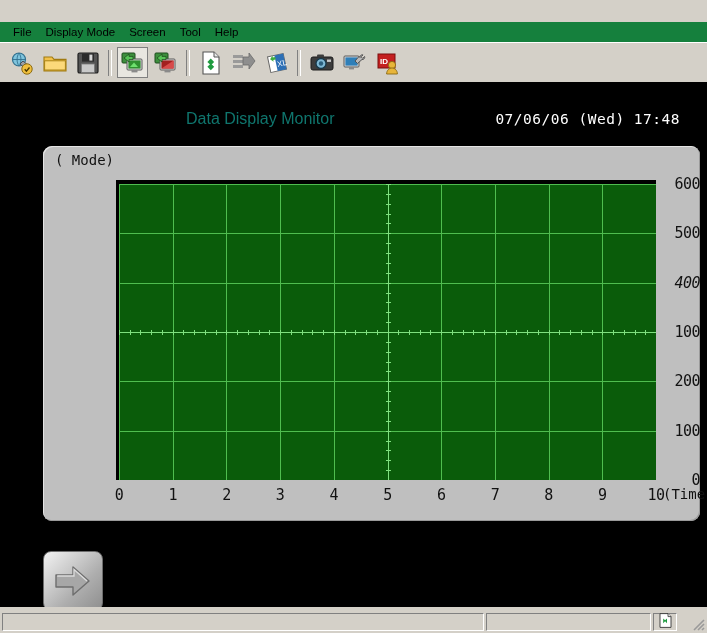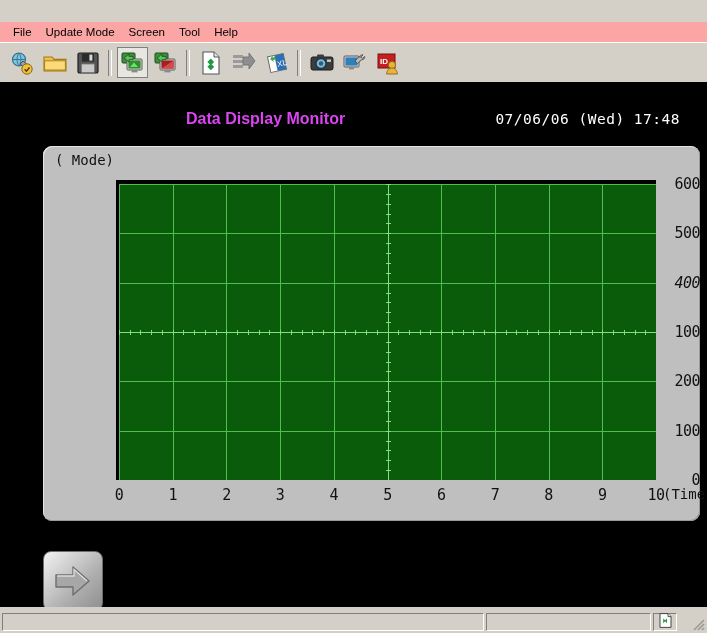--- a/index.html
+++ b/index.html
@@ -79,21 +79,21 @@
     border: 1px solid #000;
     border-top-width: 2px;
     left: 3px; top: 3px;
   }
 
   
   .menubar {
     position: absolute;
     left: 0; top: 22px;
     width: 707px; height: 20px;
-    background: #fca5a5;
+    background: #15803d;
     display: flex;
     align-items: center;
     padding-left: 6px;
     box-sizing: border-box;
   }
   .menu-item {
     font-size: 11.5px;
     color: #000;
     padding: 2px 7px;
     font-family: "Liberation Sans", sans-serif;
@@ -154,25 +154,24 @@
     color: #f2f2f2;
     font-size: 21px;
     font-weight: bold;
     letter-spacing: 0.5px;
     font-family: "Liberation Sans", sans-serif;
     white-space: nowrap;
   }
   .screen-subtitle {
     position: absolute;
     left: 181px; top: 26px;
-    color: #d946ef;
+    color: #0f766e;
     font-size: 16px;
     font-family: "Liberation Sans", sans-serif;
     white-space: nowrap;
-    font-weight: bold;
   }
   .clock {
     position: absolute;
     right: 22px; top: 27px;
     color: #ffffff;
     font-size: 14.5px;
     font-family: "DejaVu Sans Mono", monospace;
     letter-spacing: 0.5px;
     white-space: nowrap;
   }
@@ -315,21 +314,21 @@
   }
 </style>
 </head>
 <body>
 
 <div id="app">
 
 
   <div class="menubar">
     <div class="menu-item">File</div>
-    <div class="menu-item">Update Mode</div>
+    <div class="menu-item">Display Mode</div>
     <div class="menu-item">Screen</div>
     <div class="menu-item">Tool</div>
     <div class="menu-item">Help</div>
   </div>
 
   <div class="toolbar">
 
     <div class="tb-btn">
       <span class="tb-ico">
       <svg class="tb-ico" viewBox="0 0 26 26">

